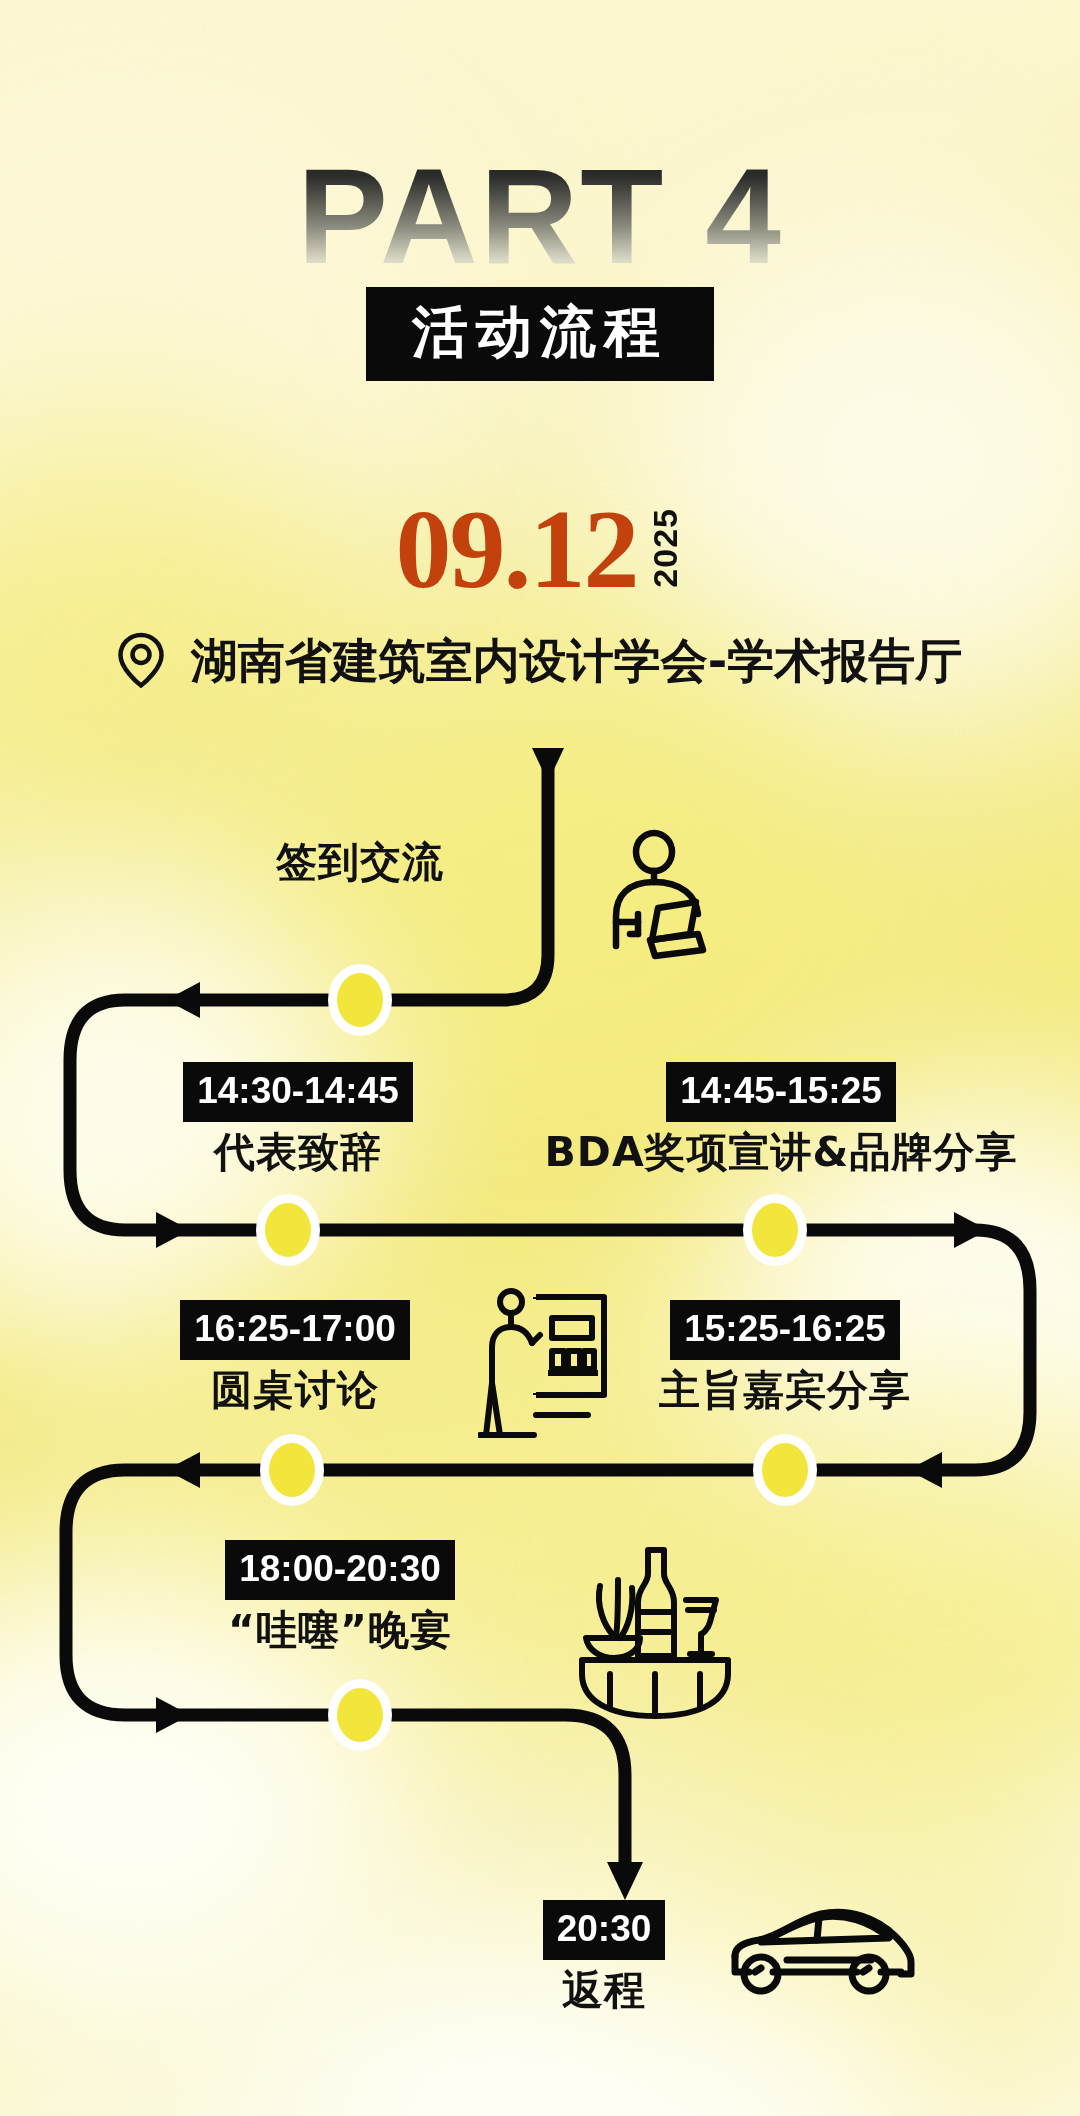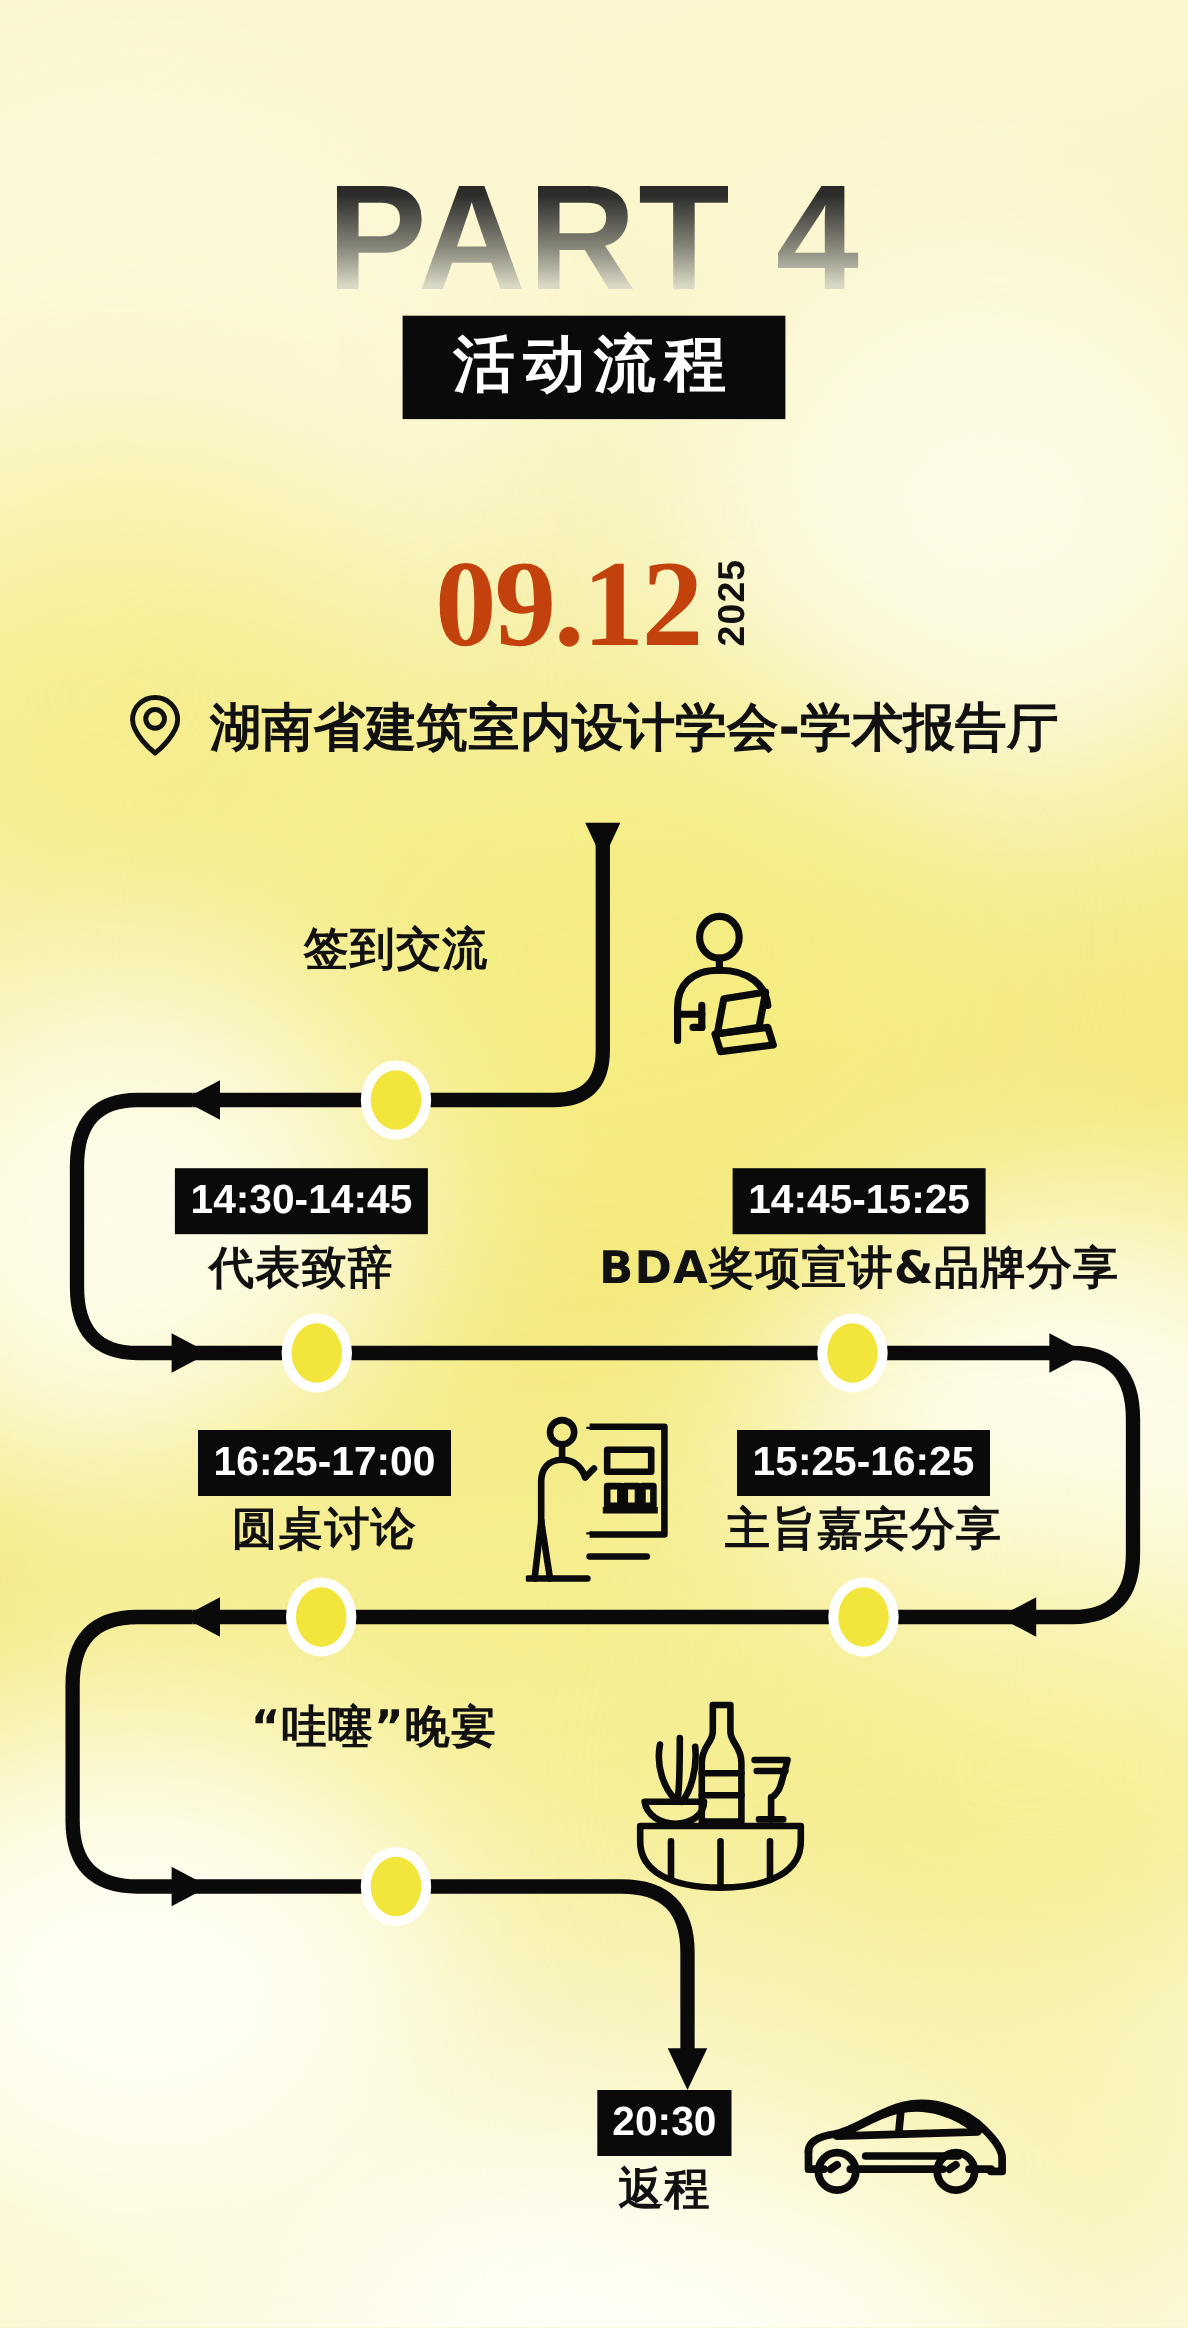--- a/index.html
+++ b/index.html
@@ -186,41 +186,42 @@
   <g>
     <ellipse cx="360" cy="1715" rx="32" ry="36" fill="#ffffff"></ellipse>
     <ellipse cx="360" cy="1715" rx="23" ry="27" fill="#f2e63c"></ellipse>
   </g>
 </svg>
 
 <div class="node" style="left:150px; top:832px; width:420px;">
   <div class="node-title">签到交流</div>
 </div>
 
-<div class="node" style="left:64px; top:1062px; width:420px;">
+<div class="node" style="left:88px; top:1062px; width:420px;">
   <div><span class="time-chip">14:30-14:45</span></div>
   <div class="node-title">代表致辞</div>
 </div>
 
 <div class="node" style="left:541px; top:1062px; width:480px;text-align:center;">
   <div><span class="time-chip">14:45-15:25</span></div>
   <div class="node-title">BDA奖项宣讲&amp;品牌分享</div>
 </div>
 
 <div class="node" style="left:90px; top:1300px; width:410px;">
   <div><span class="time-chip">16:25-17:00</span></div>
   <div class="node-title">圆桌讨论</div>
 </div>
 
 <div class="node" style="left:585px; top:1300px; width:400px;">
   <div><span class="time-chip">15:25-16:25</span></div>
   <div class="node-title">主旨嘉宾分享</div>
 </div>
 
 <div class="node" style="left:130px; top:1540px; width:420px;">
+  <div><span class="time-chip">18:00-20:30</span></div>
   <div class="node-title">“哇噻”晚宴</div>
 </div>
 
 <div class="node" style="left:444px; top:1900px; width:320px;">
   <div><span class="time-chip">20:30</span></div>
   <div class="node-title">返程</div>
 </div>
 
 <div class="icon-box" style="left:598px; top:822px;">
   <svg width="110" height="150" viewBox="0 0 110 150">

